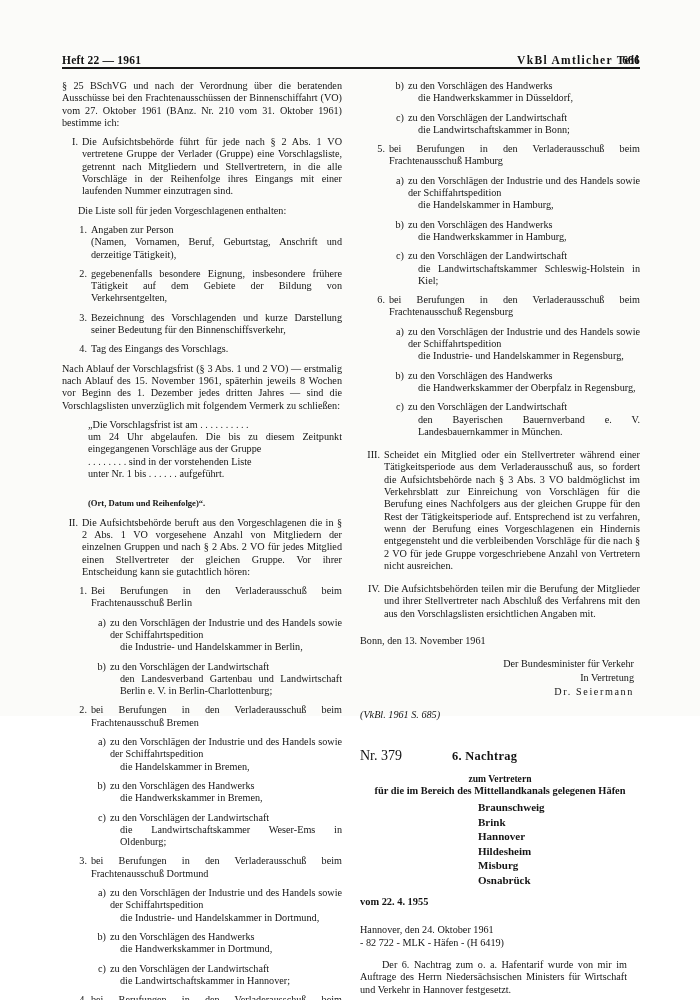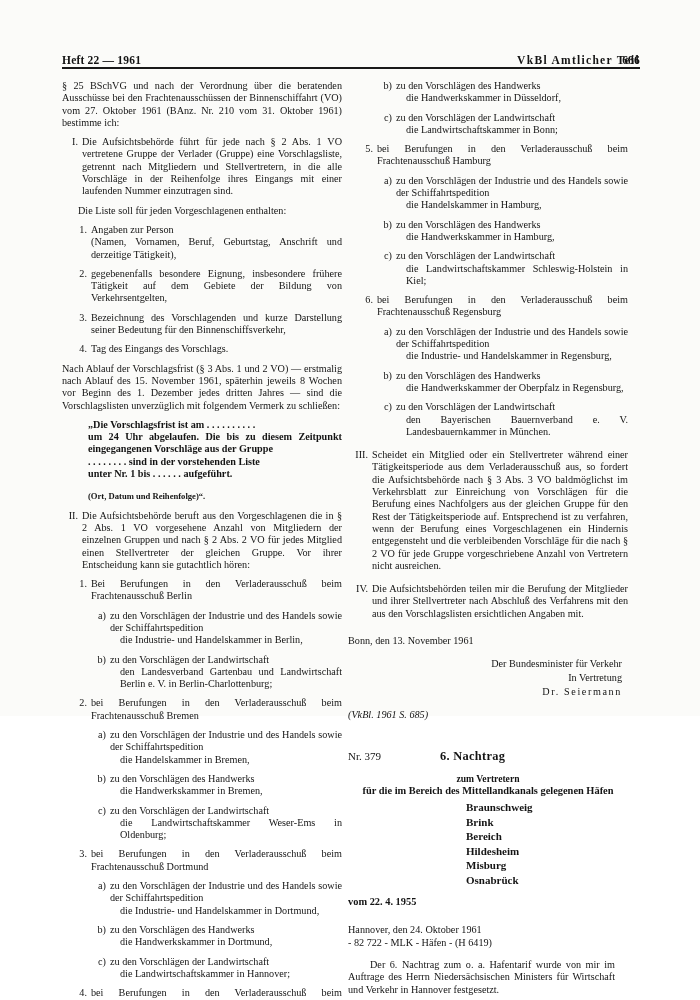--- a/index.html
+++ b/index.html
@@ -51,21 +51,21 @@
   }
 
   
   .cols {
     position: absolute;
     left: 62px;
     top: 80px;
     width: 578px;
     height: 905px;
     display: flex;
-    gap: 6px;
+    gap: 18px;
   }
   .col {
     width: 280px;
     font-size: 10.2px;
     line-height: 12.3px;
     text-align: justify;
     -webkit-hyphens: none;
     hyphens: none;
   }
 
@@ -94,24 +94,23 @@
   .lvl-num     { padding-left: 12px; }
   .lvl-num .marker { width: 13px; }
 
   .lvl-alpha   { padding-left: 30px; }
   .lvl-alpha .marker { width: 14px; }
 
   .subline { display: block; padding-left: 10px; }
   .noind { display: block; }
 
   .quote {
-    margin: 0 0 10px 0;
+    margin: 0 0 17px 0;
     padding-left: 26px;
     text-align: justify;
-    font-weight: bold;
   }
   .sig {
     padding-left: 26px;
     font-size: 8.6px;
     font-weight: bold;
     margin-bottom: 7px;
   }
 
   
   .place { margin: 0 0 10px 0; }
@@ -123,21 +122,21 @@
   }
   .signoff .name { letter-spacing: 1.6px; }
   .source { margin: 0 0 6px 0; font-style: italic; }
 
   
   .nachtrag-head {
     display: flex;
     align-items: baseline;
     margin-bottom: 11px;
   }
-  .nachtrag-head .nr { width: 92px; font-size: 11px; }
+  .nachtrag-head .nr { width: 92px; font-size: 14px; }
   .nachtrag-head .ttl {
     font-weight: bold;
     font-size: 12.4px;
     letter-spacing: .3px;
   }
   .ctr { text-align: center; font-weight: bold; }
   .ctr.sm { font-size: 9.6px; }
   .ctr.md { font-size: 10.4px; }
   .ports {
     font-weight: bold;
@@ -397,21 +396,21 @@
         <div class="nr">Nr. 379</div>
         <div class="ttl">6. Nachtrag</div>
       </div>
 
       <div class="ctr sm">zum Vertretern</div>
       <div class="ctr md">für die im Bereich des Mittellandkanals gelegenen Häfen</div>
 
       <div class="ports">
         <div>Braunschweig</div>
         <div>Brink</div>
-        <div>Bereich</div>
+        <div>Hannover</div>
         <div>Hildesheim</div>
         <div>Misburg</div>
         <div>Osnabrück</div>
       </div>
 
       <div class="vom">vom 22. 4. 1955</div>
 
       <div class="right-lines">
         <div>Hannover, den 24. Oktober 1961</div>
         <div>- 82 722 - MLK - Häfen - (H 6419)</div>

